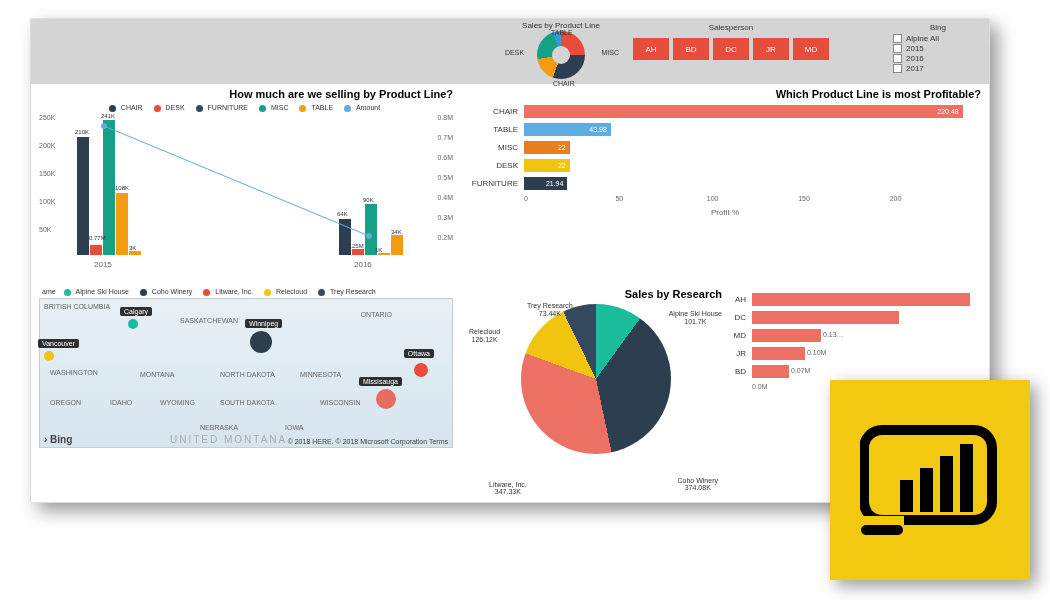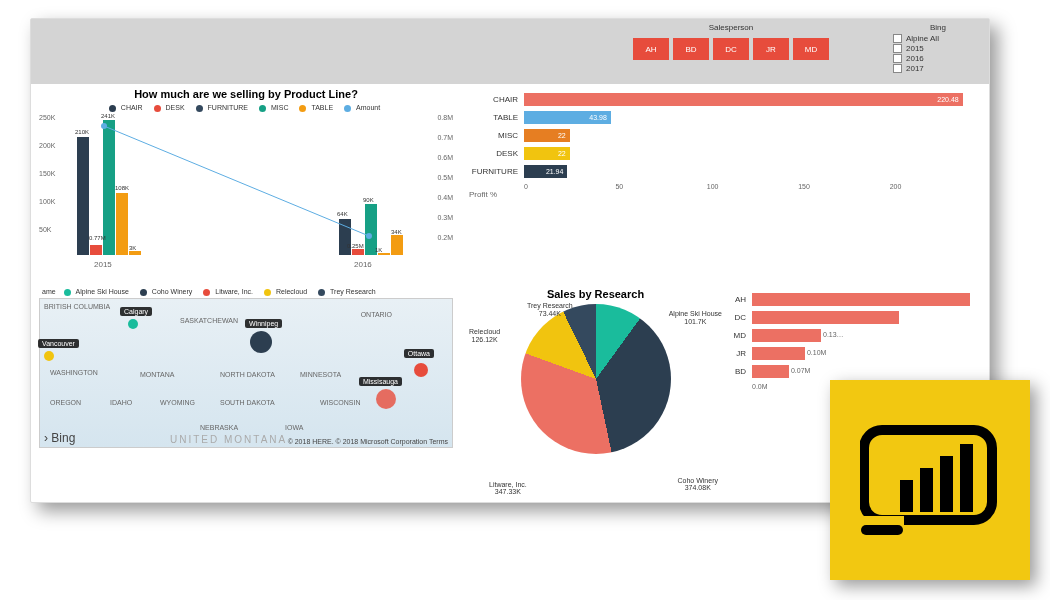--- a/index.html
+++ b/index.html
@@ -20,21 +20,21 @@
 .dlbl{position:absolute;font-size:7px;color:#333}
 .sp-area{position:absolute;left:590px;top:4px;width:220px;text-align:center}
 .sp-btns{display:flex;gap:4px;margin-top:6px;justify-content:center}
 .sp-btn{background:#e74c3c;color:#fff;font-size:8px;width:36px;height:22px;display:flex;align-items:center;justify-content:center;cursor:pointer}
 .year-area{position:absolute;right:6px;top:4px;width:90px;font-size:8px;color:#333}
 .year-area .yt{text-align:center;font-size:8px;margin-bottom:2px}
 .year-row{display:flex;align-items:center;gap:4px;margin:1px 0}
 .year-row .cb{width:9px;height:9px;border:1px solid #888;background:#fff}
 .body{display:grid;grid-template-columns:430px 1fr;grid-template-rows:200px 1fr;height:calc(100% - 65px)}
 .panel{padding:4px 8px;position:relative;overflow:hidden}
-.ptitle{font-size:11px;font-weight:bold;text-align:center;margin-bottom:4px}
+.ptitle{font-size:11px;font-weight:bold;text-align:right;margin-bottom:4px}
 .legend{font-size:7px;color:#333;text-align:center;margin-bottom:2px}
 .legend span{margin:0 3px}
 .dot{display:inline-block;width:7px;height:7px;border-radius:50%;vertical-align:middle;margin-right:2px}
 .barrow{display:flex;align-items:center;margin:5px 0;font-size:8px}
 .barrow .cat{width:55px;text-align:right;padding-right:6px;color:#333}
 .barrow .track{flex:1;height:13px;position:relative}
 .barrow .fill{height:100%;position:absolute;left:0}
 .barrow .val{position:absolute;font-size:7px;color:#fff;right:4px;top:0;line-height:13px}
 .axis{display:flex;font-size:7px;color:#666;margin-top:4px;padding-left:55px}
 .axis span{flex:1;text-align:left}
@@ -46,29 +46,39 @@
 .pie-lbl{position:absolute;font-size:7px;color:#333;text-align:center;line-height:1.1}
 .combo{position:relative;height:155px;padding-left:30px;padding-right:30px}
 .combo .yl{position:absolute;left:0;font-size:7px;color:#666}
 .combo .yr{position:absolute;right:0;font-size:7px;color:#666}
 .combo .grp{position:absolute;bottom:14px;display:flex;gap:1px;align-items:flex-end}
 .combo .bar{width:12px}
 .combo .bl{position:absolute;font-size:6px;color:#333;white-space:nowrap}
 .combo .xl{position:absolute;bottom:0;font-size:8px;color:#666}
 .pbi-logo{position:absolute;right:20px;bottom:20px;width:200px;height:200px;background:#f2c811;box-shadow:6px 6px 16px rgba(0,0,0,.4);display:flex;align-items:center;justify-content:center}
 .attribution{position:absolute;bottom:2px;right:4px;font-size:7px;color:#444}
-.bing{position:absolute;bottom:2px;left:4px;font-size:12px;font-weight:normal;color:#444}
+.bing{position:absolute;bottom:2px;left:4px;font-size:10px;font-weight:bold;color:#444}
 </style>
 </head>
 <body>
 
 <div class="dashboard">
   <div class="header">
 
 
+    <div class="donut-area">
+      <div class="gauge-lbl">Sales by Product Line</div>
+      <div style="position:relative">
+        <div class="donut-sm"></div>
+        <div class="dlbl" style="top:-2px;left:40px">TABLE</div>
+        <div class="dlbl" style="top:18px;right:-8px">MISC</div>
+        <div class="dlbl" style="bottom:-8px;left:42px">CHAIR</div>
+        <div class="dlbl" style="top:18px;left:-6px">DESK</div>
+      </div>
+    </div>
 
     <div class="sp-area">
       <div class="gauge-lbl">Salesperson</div>
       <div class="sp-btns">
         <div class="sp-btn">AH</div>
         <div class="sp-btn">BD</div>
         <div class="sp-btn">DC</div>
         <div class="sp-btn">JR</div>
         <div class="sp-btn">MD</div>
       </div>
@@ -150,20 +160,21 @@
           <line x1="35" y1="12" x2="300" y2="122" stroke="#5dade2" stroke-width="1"></line>
           <circle cx="35" cy="12" r="3" fill="#5dade2"></circle>
             <circle cx="300" cy="122" r="3" fill="#5dade2"></circle>
         </svg>
         <div class="xl" style="left:55px">2015</div>
         <div class="xl" style="left:315px">2016</div>
       </div>
     </div>
 
     <div class="panel">
+      <div class="ptitle">Which Product Line is most Profitable?</div>
       <div>
         <div class="barrow">
             <div class="cat">CHAIR</div>
             <div class="track">
               <div class="fill" style="width:96%;background:#ec7063">
                 <div class="val">220.48</div>
               </div>
             </div>
           </div>
         <div class="barrow">
@@ -198,21 +209,21 @@
               </div>
             </div>
           </div>
         <div class="axis">
             <span>0</span>
             <span>50</span>
             <span>100</span>
             <span>150</span>
             <span>200</span>
           </div>
-        <div style="text-align:left;font-size:8px;color:#666;margin-top:0">Profit %</div>
+        <div style="text-align:center;font-size:8px;color:#666;margin-top:6px">Profit %</div>
       </div>
     </div>
 
     <div class="panel">
       <div class="legend" style="text-align:left">
         <span>ame</span>
         <span><i class="dot" style="background:#1abc9c"></i><span>Alpine Ski House</span></span>
         <span><i class="dot" style="background:#2c3e50"></i><span>Coho Winery</span></span>
         <span><i class="dot" style="background:#e74c3c"></i><span>Litware, Inc.</span></span>
         <span><i class="dot" style="background:#f1c40f"></i><span>Relecloud</span></span>

